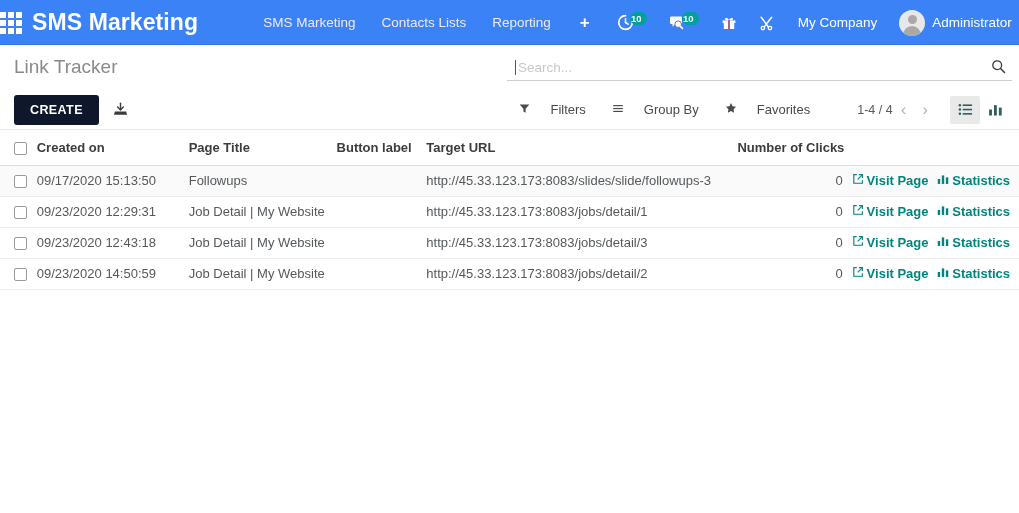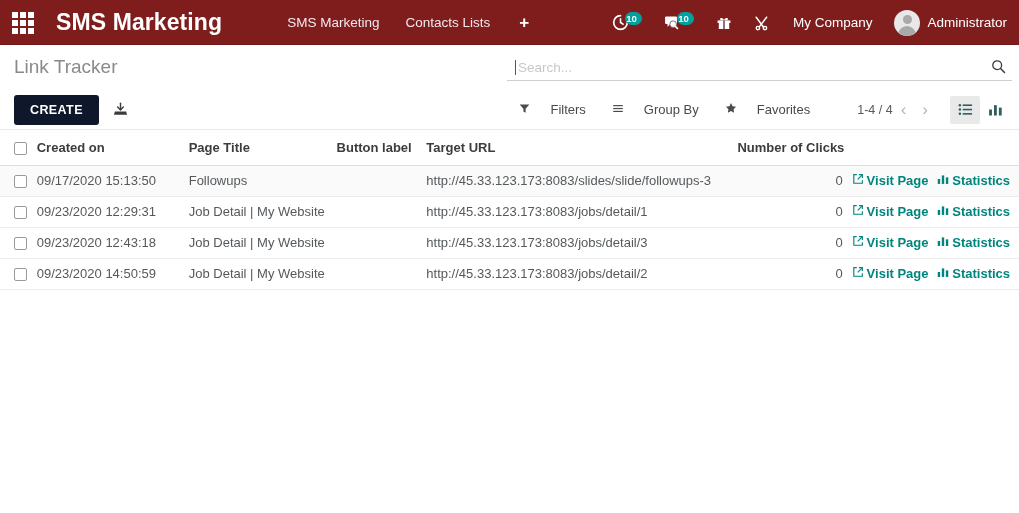--- a/index.html
+++ b/index.html
@@ -8,21 +8,21 @@
     width: 1019px; height: 513px;
     overflow: hidden;
     background: #ffffff;
     font-family: "Liberation Sans", sans-serif;
     -webkit-font-smoothing: antialiased;
   }
 
   
   #navbar {
     height: 45px;
-    background: #7f1d1d;
+    background: #3b82f6;
     display: flex;
     align-items: center;
     color: #ffffff;
     position: relative;
   }
   #navbar::after {
     content:"";
     position:absolute; left:0; right:0; bottom:0; height:1px;
     background: rgba(0,0,0,0.10);
   }
@@ -333,20 +333,21 @@
         <i></i>
         <i></i>
         <i></i>
     </span>
   </div>
   <div class="brand">SMS Marketing</div>
 
   <div class="nav-menu">
     <div class="nav-item">SMS Marketing</div>
     <div class="nav-item">Contacts Lists</div>
+    <div class="nav-item">Reporting</div>
     <div class="nav-item plus">+</div>
   </div>
 
   <div class="nav-right">
     <div class="sysitem">
       <span class="icon-sm">
         <svg width="17" height="17" viewBox="0 0 16 16" fill="none">
           <path d="M8 1.6 A6.4 6.4 0 1 0 14.4 8" stroke="#ffffff" stroke-width="1.6" fill="none" stroke-linecap="round"></path>
           <path d="M8 4.4 V8 L10.4 9.6" stroke="#ffffff" stroke-width="1.5" fill="none" stroke-linecap="round"></path>
         </svg>

